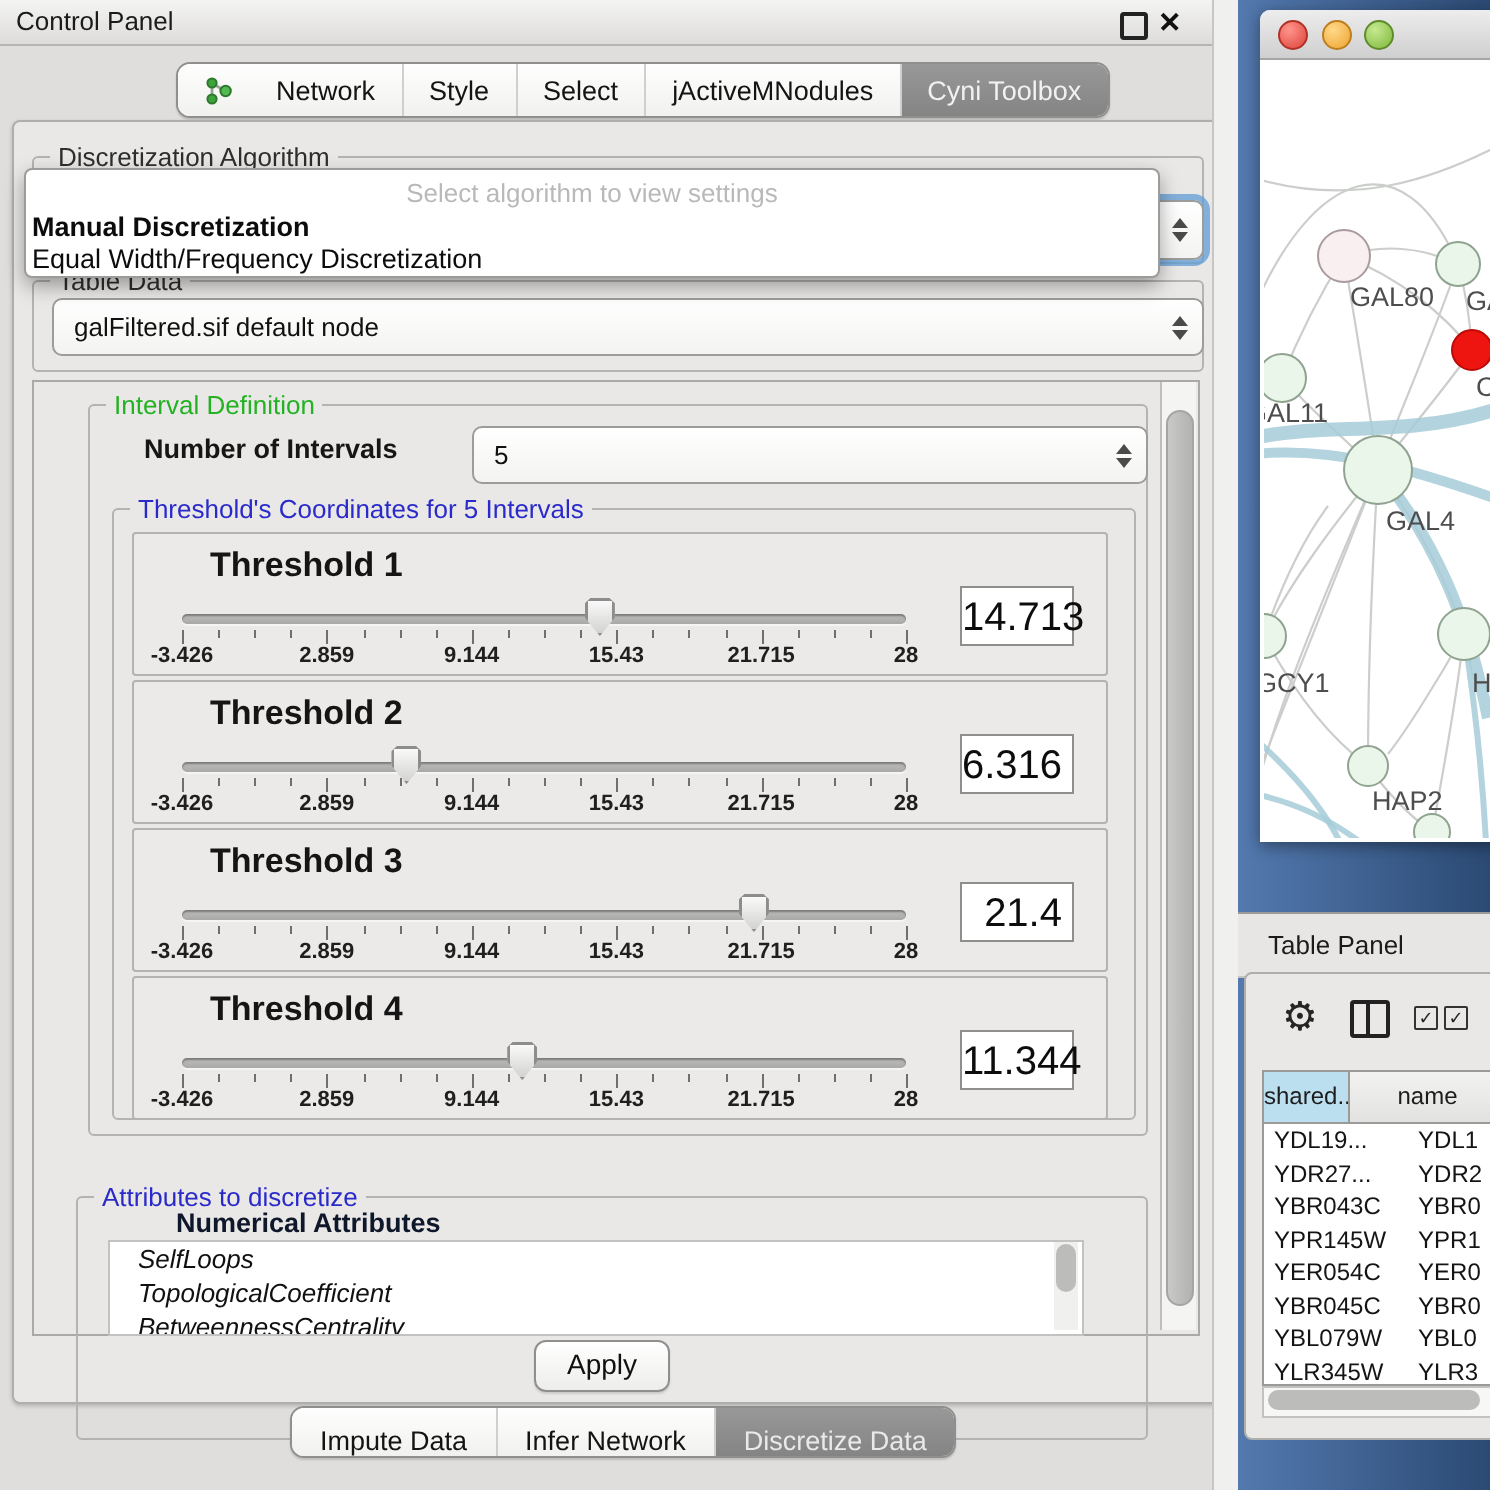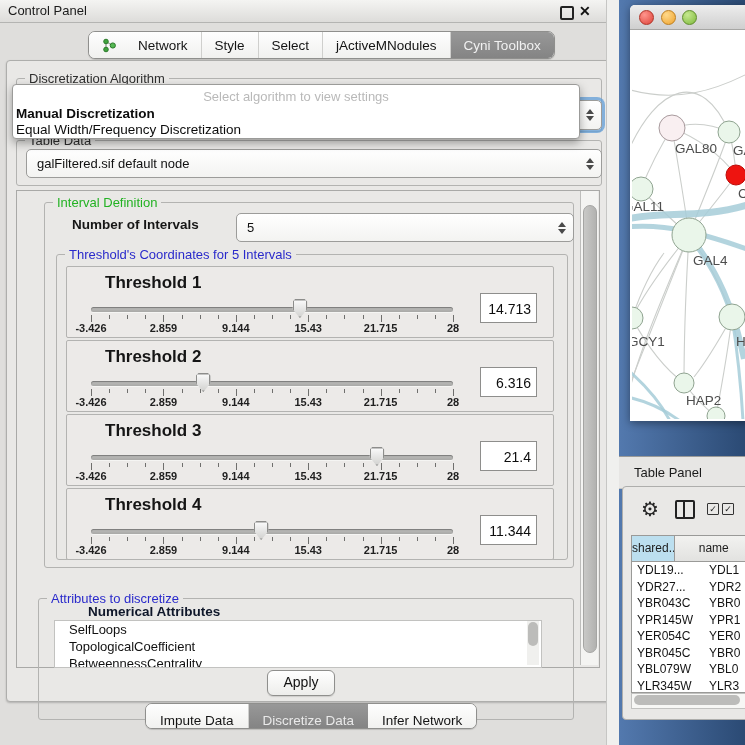--- a/index.html
+++ b/index.html
@@ -78,27 +78,27 @@
   .thumb{position:absolute;top:32px;width:15px;height:19px;transform:translateX(-50%);
     background:linear-gradient(#fdfdfd,#cfcfcd);
     clip-path:polygon(18% 0,82% 0,100% 14%,100% 52%,50% 100%,0 52%,0 14%);
     box-shadow:inset 0 0 0 1.5px #8d8d8b;}
   .tick{position:absolute;top:48px;width:1px;background:#6f6f6d;}
   .tick.minor{height:4px;}
   .tick.major{height:7px;}
   .ticklab{position:absolute;top:55px;transform:translateX(-50%);
     font-size:11px;font-weight:700;color:#1f1f1f;white-space:nowrap;}
   .vbox{position:absolute;left:413px;top:26px;width:57px;height:30px;background:#ffffff;
-    border:1px solid #8e8e8c;font-size:14px;color:#0d0d0d;text-align:right;
+    border:1px solid #8e8e8c;font-size:20px;color:#0d0d0d;text-align:right;
     line-height:30px;padding-right:5px;box-sizing:border-box;}
 
   #attr-group{left:38px;top:598px;width:534px;height:120px;}
   #attr-label{left:52px;top:604px;font-size:13.5px;font-weight:700;color:#0f172a;margin-left:36px;}
   #attr-list{left:54px;top:620px;width:486px;height:46px;background:#ffffff;
-    border:1px solid #c2c2c0;overflow:hidden;}
+    border:1px solid #c2c2c0;overflow:hidden;font-style:italic;}
   .attr-item{font-size:13px;color:#111;padding:1px 0 1px 14px;line-height:15px;}
   #attr-scroll{left:527px;top:621px;width:12px;height:44px;background:#f0f0ee;}
   #attr-thumb{left:528px;top:622px;width:10px;height:24px;background:#bcbcba;border-radius:5px;}
 
   #apply-btn{left:267px;top:670px;width:66px;height:24px;background:linear-gradient(#ffffff,#ededeb);
     border:1px solid #8f8f8d;border-radius:6px;font-size:14px;color:#111;
     text-align:center;line-height:23px;box-shadow:0 1px 1px rgba(0,0,0,.12);}
 
   #bottom-tabs{left:145px;top:703px;height:24px;display:flex;border:1px solid #8f8f8d;
     border-radius:7px;overflow:hidden;background:#fdfdfd;box-shadow:0 1px 1px rgba(0,0,0,.15);}
@@ -383,25 +383,25 @@
     </div>
   <div id="attr-scroll" class="abs"></div>
   <div id="attr-thumb" class="abs"></div>
 
   <div id="apply-btn" class="abs">Apply</div>
 
   <div id="bottom-tabs" class="abs">
     <div class="btab">
       <span>Impute Data</span>
     </div>
+    <div class="btab">
+      <span>Infer Network</span>
+    </div>
     <div class="btab sel">
       <span>Discretize Data</span>
-    </div>
-    <div class="btab">
-      <span>Infer Network</span>
     </div>
   </div>
 
   <div id="algo-popup" class="abs">
     <div id="algo-placeholder" class="abs">Select algorithm to view settings</div>
     <div id="algo-opt0" class="abs algo-opt">Manual Discretization</div>
     <div id="algo-opt1" class="abs algo-opt">Equal Width/Frequency Discretization</div>
   </div>
 
   <div id="splitter" class="abs"></div>

